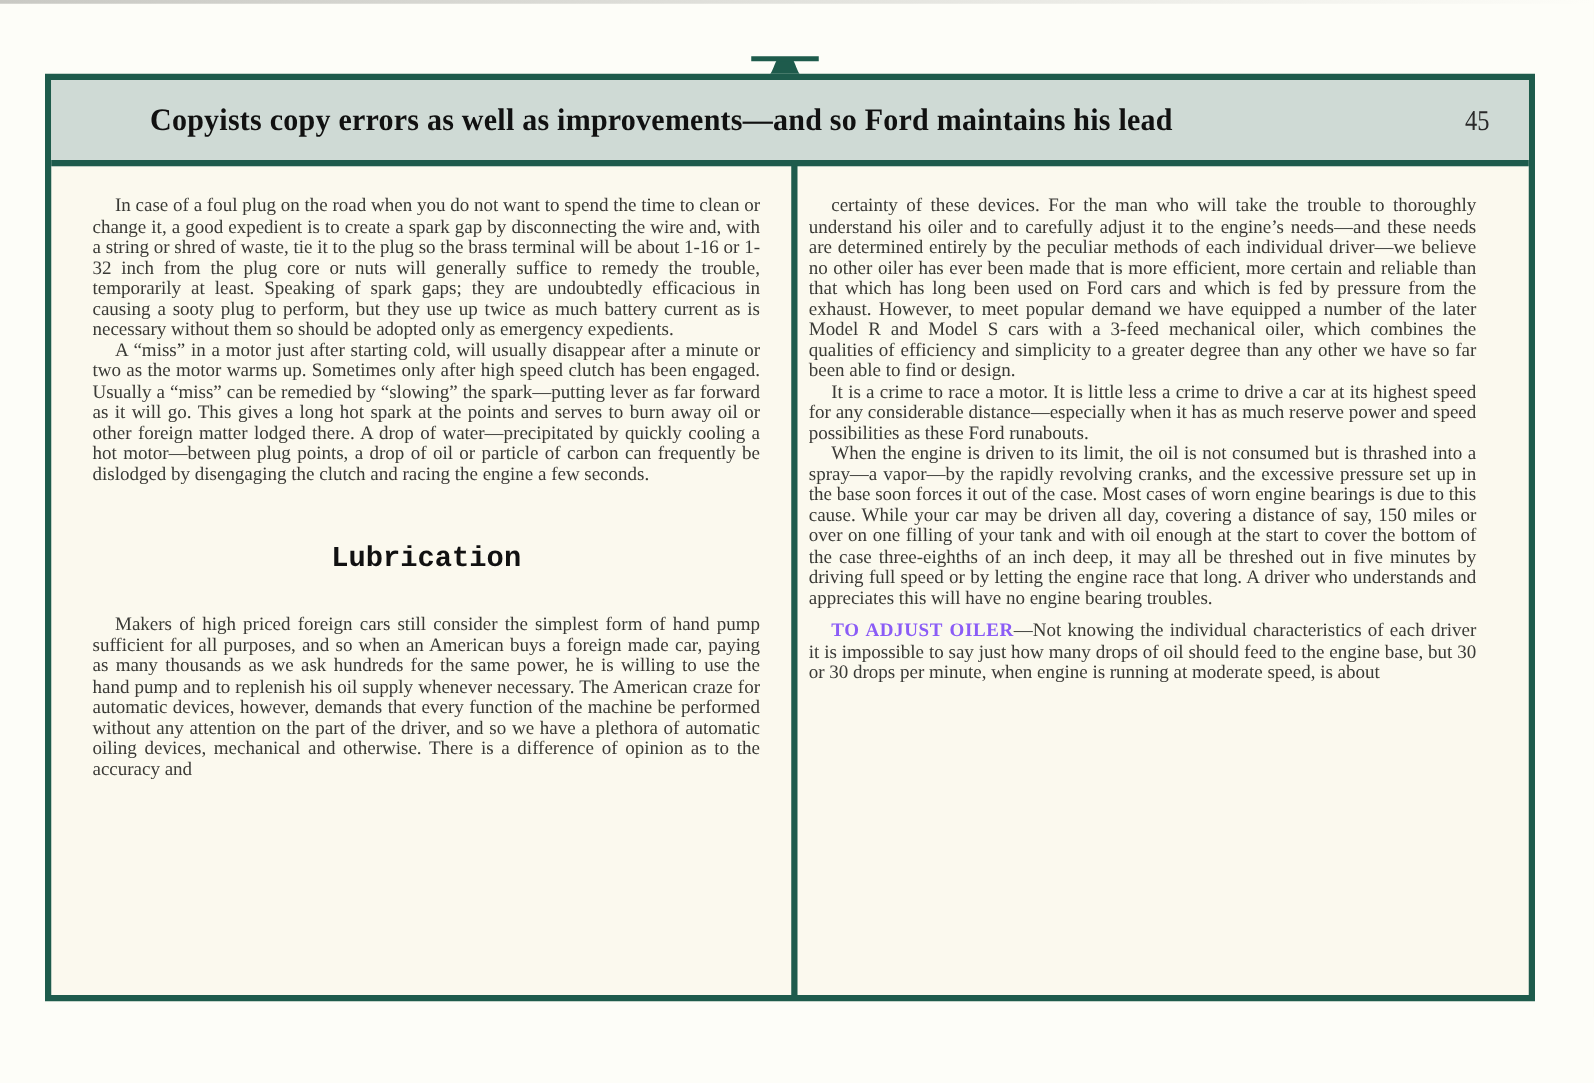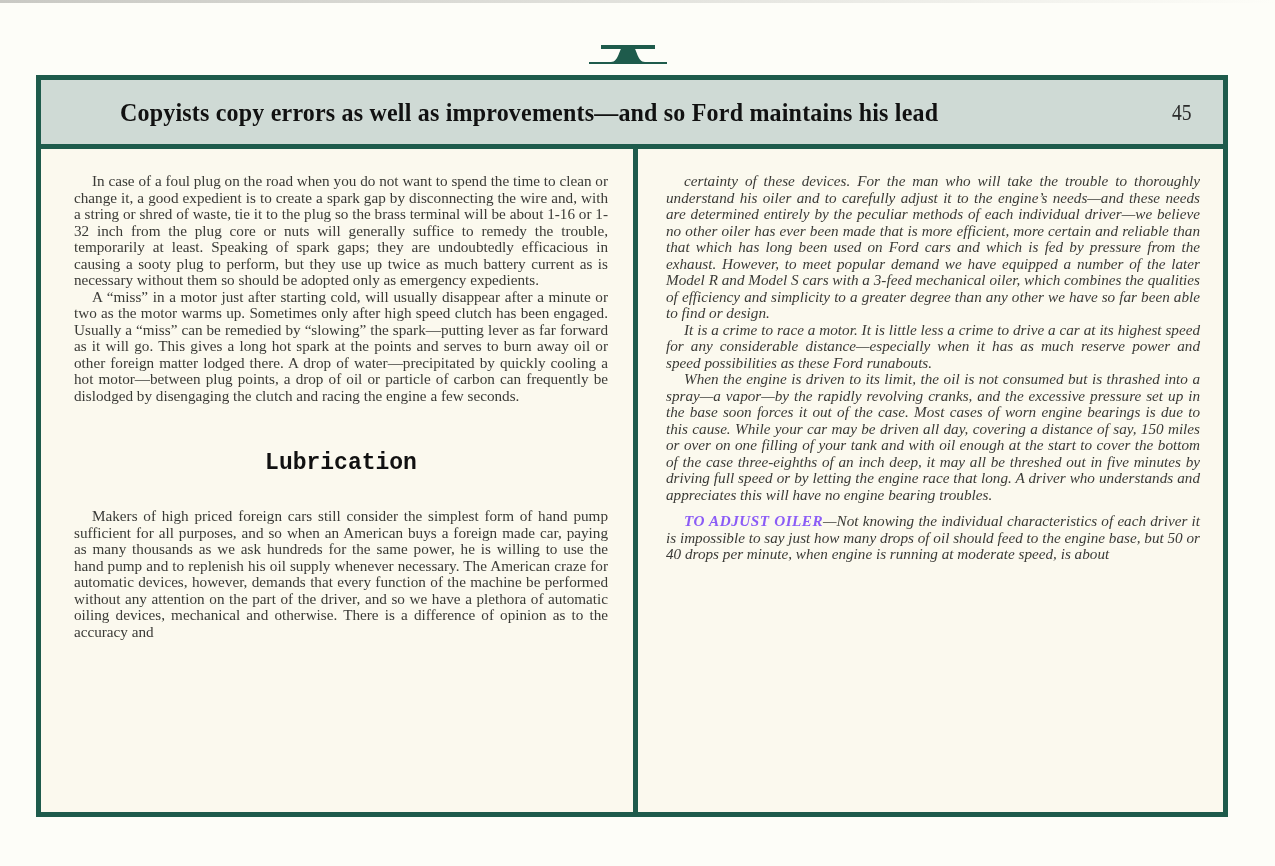--- a/index.html
+++ b/index.html
@@ -7,21 +7,21 @@
     width: 1275px; height: 866px; position: relative; overflow: hidden;
     background: #fdfdf8;
     font-family: "DejaVu Serif", "Liberation Serif", serif;
   }
   .top-rule {
     position: absolute; left: 0; top: 0; width: 1275px; height: 3px;
     background: linear-gradient(to right, #c9c9c4, #e7e7e2 60%, #fdfdf8);
   }
   .frame {
     position: absolute; left: 36px; top: 59px; width: 1182px; height: 732px;
-    border: 5px solid #1e5b4c; background: #fbf9ee; margin-top: 16px;
+    border: 5px solid #1e5b4c; background: #fbf9ee;
   }
   .ornament { position: absolute; left: 589px; top: 42px; width: 78px; height: 22px; }
   .header {
     position: absolute; left: 0; top: 0; width: 1182px; height: 64px;
     background: #cfdad5; border-bottom: 5px solid #1e5b4c;
   }
   .header-title {
     position: absolute; left: 79px; top: 19px;
     font-family: "Liberation Serif", "DejaVu Serif", serif;
     font-weight: bold; font-size: 25px; letter-spacing: 0.2px; color: #111;
@@ -35,21 +35,21 @@
   .divider {
     position: absolute; left: 592px; top: 64px; width: 5px; height: 668px; background: #1e5b4c;
   }
   .col {
     position: absolute; top: 93px; width: 534px;
     font-family: "Liberation Serif", "DejaVu Serif", serif;
     font-size: 15.2px; line-height: 16.5px; color: #3a3a36;
     text-align: justify; hyphens: manual;
   }
   .col-left { left: 33px; }
-  .col-right { left: 625px; width: 534px; font-style: italic; }
+  .col-right { left: 606px; width: 534px; }
   .col p { margin: 0; text-indent: 18px; }
   .section-heading {
     text-align: center; margin: 46px 0 32px 0;
     font-family: Liberation Mono, monospace;
     font-weight: bold; font-size: 23px; color: #111; line-height: 26px;
     text-indent: 0;
   }
   .run-in { font-weight: bold; letter-spacing: 0.5px; color: #8b5cf6; }
   .gap { height: 10px; }
 </style>
@@ -76,15 +76,15 @@
     <p>A “miss” in a motor just after starting cold, will usually disappear after a minute or two as the motor warms up. Sometimes only after high speed clutch has been engaged. Usually a “miss” can be remedied by “slowing” the spark—putting lever as far forward as it will go. This gives a long hot spark at the points and serves to burn away oil or other foreign matter lodged there. A drop of water—precipitated by quickly cooling a hot motor—between plug points, a drop of oil or particle of carbon can frequently be dislodged by disengaging the clutch and racing the engine a few seconds.</p>
     <div class="section-heading">Lubrication</div>
     <p>Makers of high priced foreign cars still consider the simplest form of hand pump sufficient for all purposes, and so when an American buys a foreign made car, paying as many thousands as we ask hundreds for the same power, he is willing to use the hand pump and to replenish his oil supply whenever necessary. The American craze for automatic devices, however, demands that every function of the machine be performed without any attention on the part of the driver, and so we have a plethora of automatic oiling devices, mechanical and otherwise. There is a difference of opinion as to the accuracy and</p>
   </div>
 
   <div class="col col-right">
     <p>certainty of these devices. For the man who will take the trouble to thoroughly understand his oiler and to carefully adjust it to the engine’s needs—and these needs are determined entirely by the peculiar methods of each individual driver—we believe no other oiler has ever been made that is more efficient, more certain and reliable than that which has long been used on Ford cars and which is fed by pressure from the exhaust. However, to meet popular demand we have equipped a number of the later Model R and Model S cars with a 3-feed mechanical oiler, which combines the qualities of efficiency and simplicity to a greater degree than any other we have so far been able to find or design.</p>
     <p>It is a crime to race a motor. It is little less a crime to drive a car at its highest speed for any considerable distance—especially when it has as much reserve power and speed possibilities as these Ford runabouts.</p>
     <p>When the engine is driven to its limit, the oil is not consumed but is thrashed into a spray—a vapor—by the rapidly revolving cranks, and the excessive pressure set up in the base soon forces it out of the case. Most cases of worn engine bearings is due to this cause. While your car may be driven all day, covering a distance of say, 150 miles or over on one filling of your tank and with oil enough at the start to cover the bottom of the case three-eighths of an inch deep, it may all be threshed out in five minutes by driving full speed or by letting the engine race that long. A driver who understands and appreciates this will have no engine bearing troubles.</p>
     <div class="gap"></div>
-    <p><span class="run-in">TO ADJUST OILER</span><span>—Not knowing the individual characteristics of each driver it is impossible to say just how many drops of oil should feed to the engine base, but 50 or 40 drops per minute, when engine is running at moderate speed, is about</span></p>
+    <p><span class="run-in">TO ADJUST OILER</span><span>—Not knowing the individual characteristics of each driver it is impossible to say just how many drops of oil should feed to the engine base, but 30 or 30 drops per minute, when engine is running at moderate speed, is about</span></p>
   </div>
 </div>
 
 </body></html>

